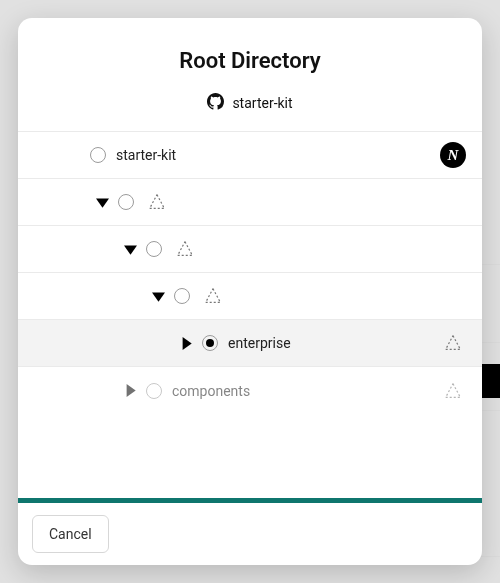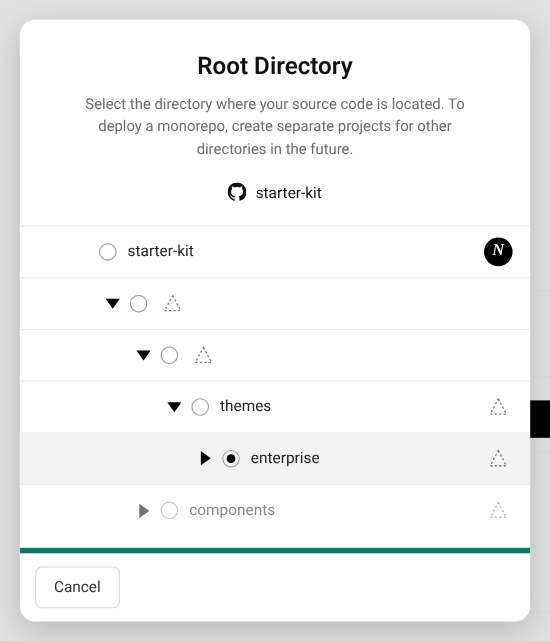--- a/index.html
+++ b/index.html
@@ -174,21 +174,20 @@
 
 <div class="backdrop-line" style="top:264px"></div>
 <div class="backdrop-line" style="top:342px"></div>
 <div class="backdrop-line" style="top:410px"></div>
 <div class="backdrop-line" style="top:556px"></div>
 <div class="backdrop-row"></div>
 
 <div class="modal">
   <div class="modal-header">
     <div class="title">Root Directory</div>
-    <div class="subtitle">Select the directory where your source code is located. To deploy a monorepo, create separate projects for other directories in the future.</div>
     <div class="repo-line">
       <span>
         <svg viewBox="0 0 16 16" fill="#111">
             <path d="M8 0C3.58 0 0 3.58 0 8c0 3.54 2.29 6.53 5.47 7.59.4.07.55-.17.55-.38 0-.19-.01-.82-.01-1.49-2.01.37-2.53-.49-2.69-.94-.09-.23-.48-.94-.82-1.13-.28-.15-.68-.52-.01-.53.63-.01 1.08.58 1.23.82.72 1.21 1.87.87 2.33.66.07-.52.28-.87.51-1.07-1.78-.2-3.64-.89-3.64-3.95 0-.87.31-1.59.82-2.15-.08-.2-.36-1.02.08-2.12 0 0 .67-.21 2.2.82.64-.18 1.32-.27 2-.27.68 0 1.36.09 2 .27 1.53-1.04 2.2-.82 2.2-.82.44 1.1.16 1.92.08 2.12.51.56.82 1.27.82 2.15 0 3.07-1.87 3.75-3.65 3.95.29.25.54.73.54 1.48 0 1.07-.01 1.93-.01 2.2 0 .21.15.46.55.38A8.013 8.013 0 0016 8c0-4.42-3.58-8-8-8z"></path>
           </svg>
       </span>
       <span>starter-kit</span>
     </div>
   </div>
 
@@ -231,21 +230,20 @@
         </div>
       </div>
       <div class="tree-row">
         <div class="indent" style="width: 132px;"></div>
         <div class="toggle">
           <svg viewBox="0 0 10 10">
             <path d="M0 2 L10 2 L5 9 Z"></path>
           </svg>
         </div>
         <div class="radio"></div>
-        <div class="label">themes</div>
         <div class="framework-icon">
           <svg width="22" height="22" viewBox="0 0 24 24" fill="none">
             <path d="M12 4 L20 19 L4 19 Z" stroke="#777" stroke-width="1.3" stroke-dasharray="2.2 2.2" stroke-linejoin="round"></path>
           </svg>
         </div>
       </div>
       <div class="tree-row selected">
         <div class="indent" style="width: 160px;"></div>
         <div class="toggle">
           <svg viewBox="0 0 10 10">

